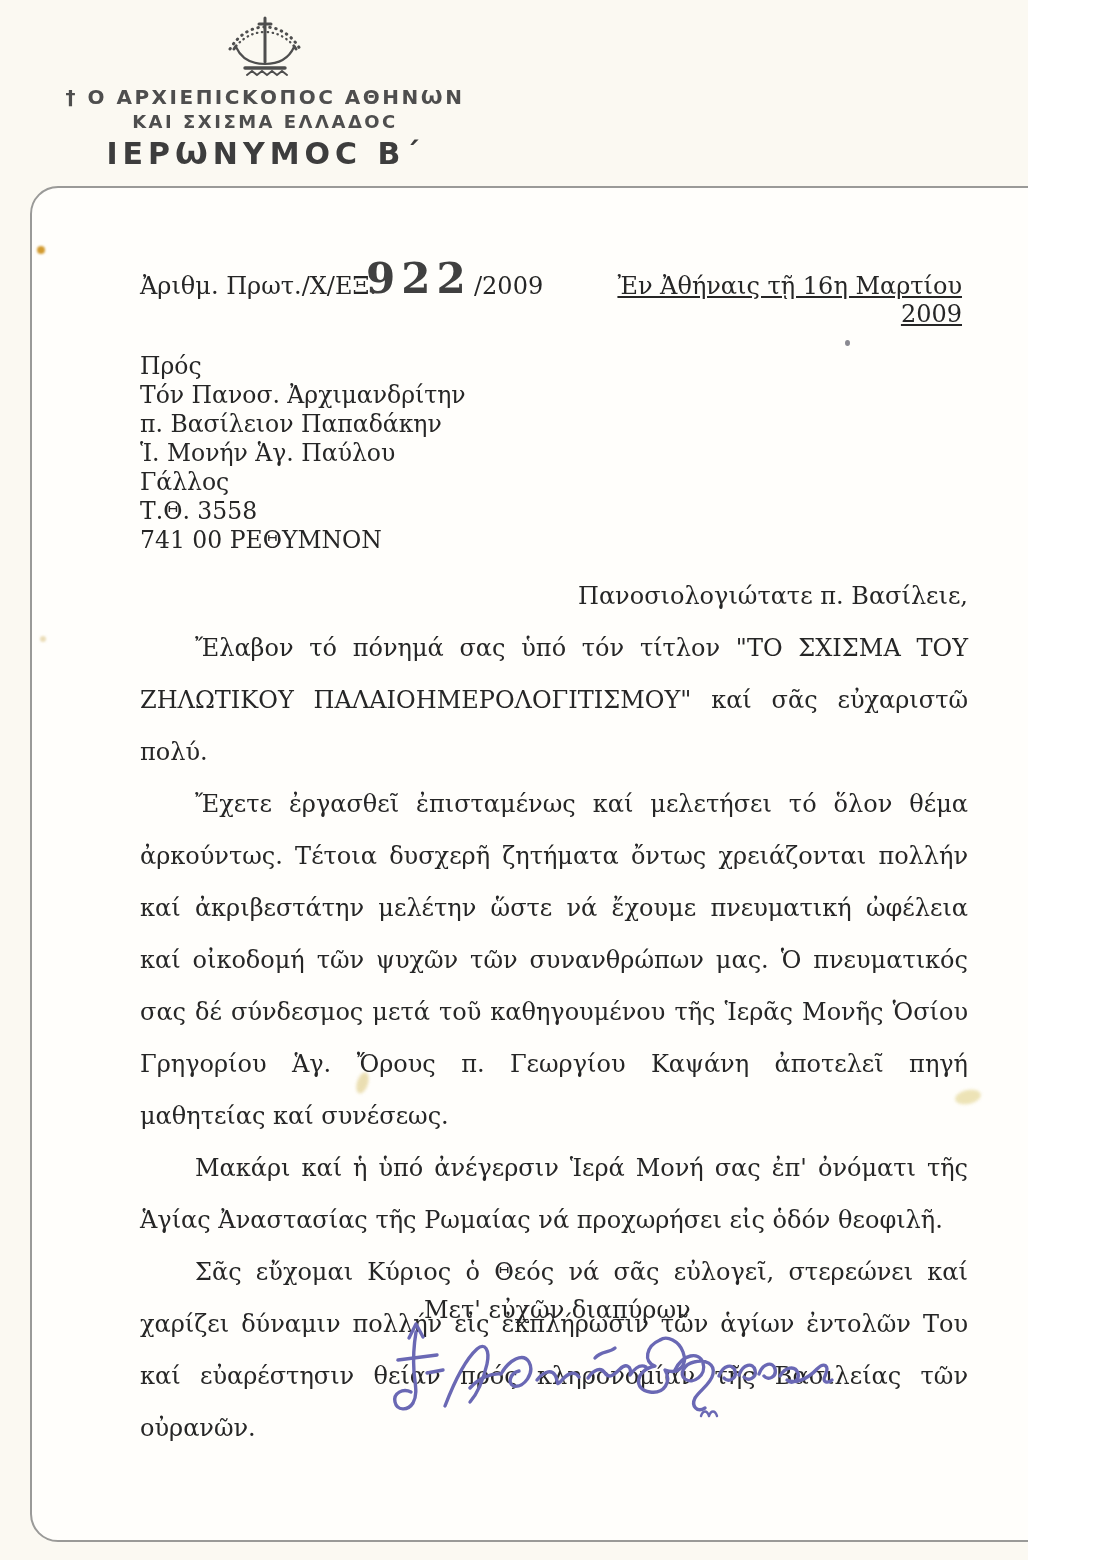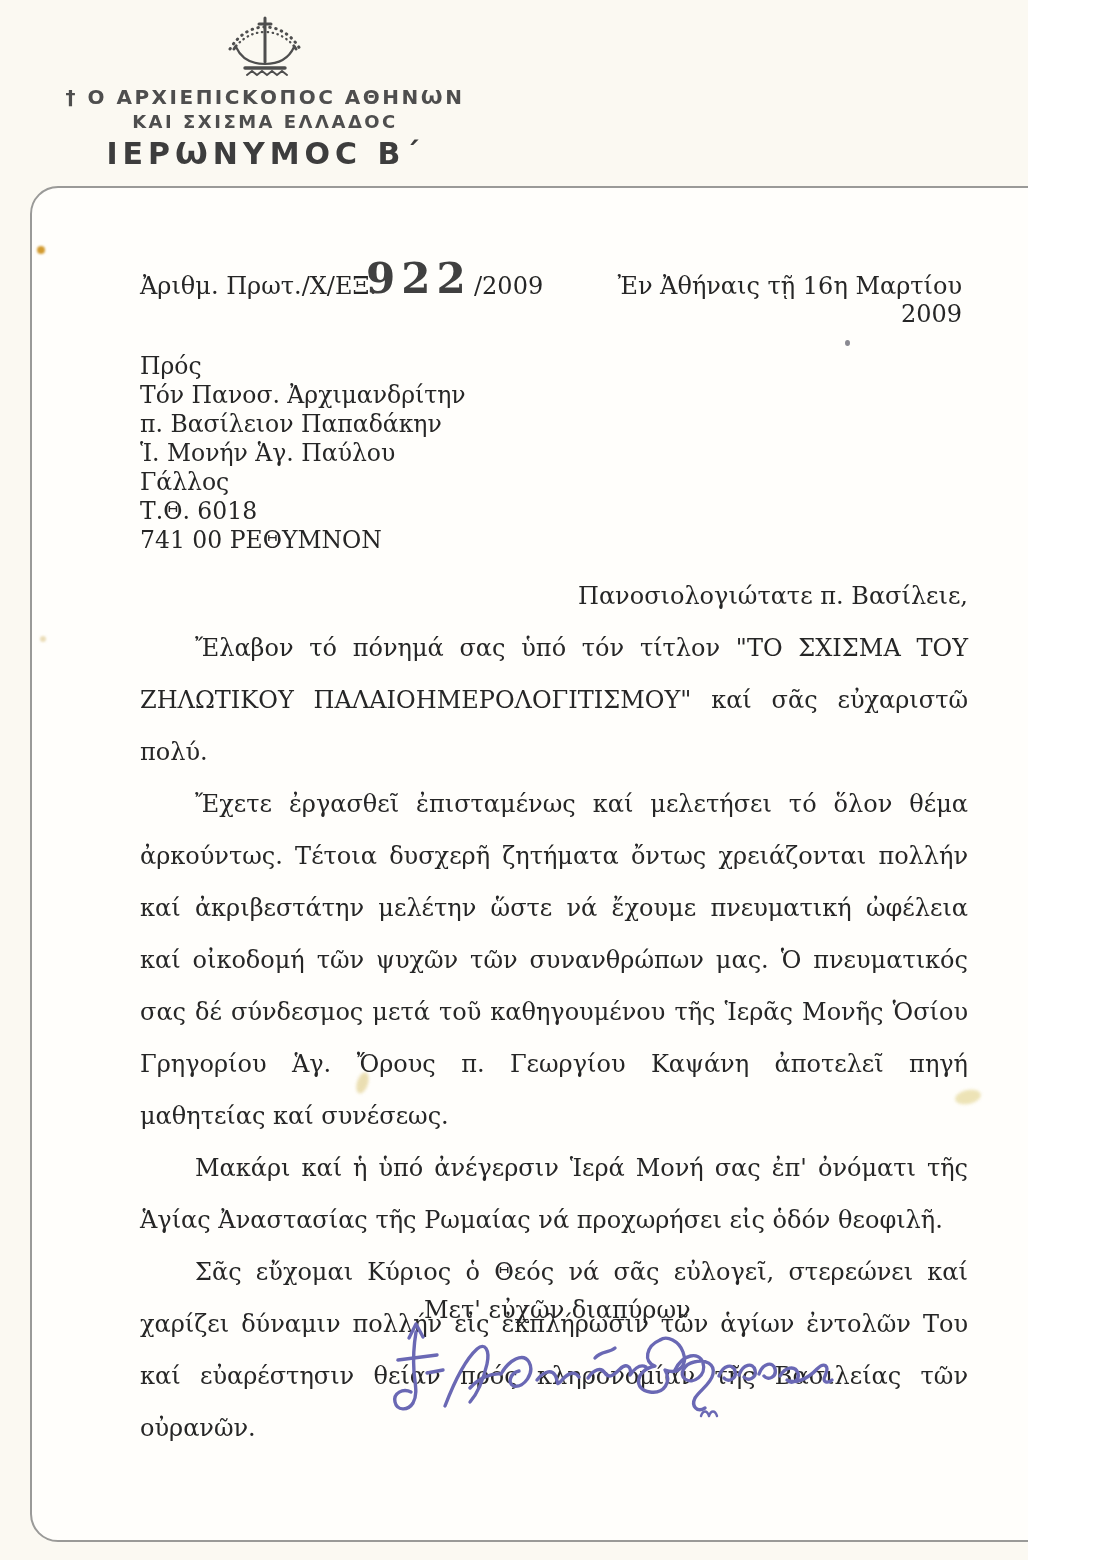--- a/index.html
+++ b/index.html
@@ -33,21 +33,21 @@
   }
   
   .ref-label{position:absolute;left:140px;top:272px;font-size:24px;text-align:center;}
   .stamp-number{
     position:absolute;left:366px;top:254px;
     font-size:42px;font-weight:700;letter-spacing:6px;
     color:#404040;
     font-family:"DejaVu Serif","Liberation Serif",serif;
   }
   .ref-year{position:absolute;left:474px;top:272px;font-size:24px;}
-  .place-date{position:absolute;left:590px;top:272px;width:372px;text-align:right;font-size:24px;}
+  .place-date{position:absolute;left:590px;top:272px;width:372px;text-align:right;font-size:24px;text-decoration:underline;}
   
   .recipient{position:absolute;left:140px;top:352px;font-size:23.5px;line-height:29px;}
   
   .body-text{
     position:absolute;left:140px;top:570px;width:828px;
     font-size:24px;line-height:52px;
     text-align:justify;
   }
   .body-text p{margin:0;padding:0;text-indent:55px;}
   .body-text p.salutation{text-indent:0;text-align:right;}
@@ -102,21 +102,21 @@
   <div class="stamp-number">922</div>
   <div class="ref-year">/2009</div>
   <div class="place-date">Ἐν Ἀθήναις τῇ 16η Μαρτίου 2009</div>
 
   <div class="recipient">
     <div>Πρός</div>
     <div>Τόν Πανοσ. Ἀρχιμανδρίτην</div>
     <div>π. Βασίλειον Παπαδάκην</div>
     <div>Ἱ. Μονήν Ἁγ. Παύλου</div>
     <div>Γάλλος</div>
-    <div>Τ.Θ. 6018</div>
+    <div>Τ.Θ. 3558</div>
     <div>741 00  ΡΕΘΥΜΝΟΝ</div>
   </div>
 
   <div class="body-text">
     <p class="salutation">Πανοσιολογιώτατε π. Βασίλειε,</p>
     <p>Ἔλαβον τό πόνημά σας ὑπό τόν τίτλον "ΤΟ ΣΧΙΣΜΑ ΤΟΥ ΖΗΛΩΤΙΚΟΥ ΠΑΛΑΙΟΗΜΕΡΟΛΟΓΙΤΙΣΜΟΥ"  καί σᾶς εὐχαριστῶ πολύ.</p>
     <p>Ἔχετε ἐργασθεῖ ἐπισταμένως καί μελετήσει τό ὅλον θέμα ἀρκούντως. Τέτοια δυσχερῆ ζητήματα ὄντως χρειάζονται πολλήν καί ἀκριβεστάτην μελέτην ὥστε νά ἔχουμε πνευματική ὠφέλεια καί οἰκοδομή τῶν ψυχῶν τῶν συνανθρώπων μας. Ὁ πνευματικός σας δέ σύνδεσμος μετά τοῦ καθηγουμένου τῆς Ἱερᾶς Μονῆς Ὁσίου Γρηγορίου Ἁγ. Ὄρους π. Γεωργίου Καψάνη ἀποτελεῖ πηγή μαθητείας καί συνέσεως.</p>
     <p>Μακάρι καί ἡ ὑπό ἀνέγερσιν Ἱερά Μονή σας ἐπ' ὀνόματι τῆς Ἁγίας Ἀναστασίας τῆς Ρωμαίας νά προχωρήσει εἰς ὁδόν θεοφιλῆ.</p>
     <p>Σᾶς εὔχομαι Κύριος ὁ Θεός νά σᾶς εὐλογεῖ, στερεώνει καί χαρίζει δύναμιν πολλήν εἰς ἐκπλήρωσιν τῶν ἁγίων ἐντολῶν Του καί εὐαρέστησιν θείαν πρός κληρονομίαν τῆς Βασιλείας τῶν οὐρανῶν.</p>
   </div>

